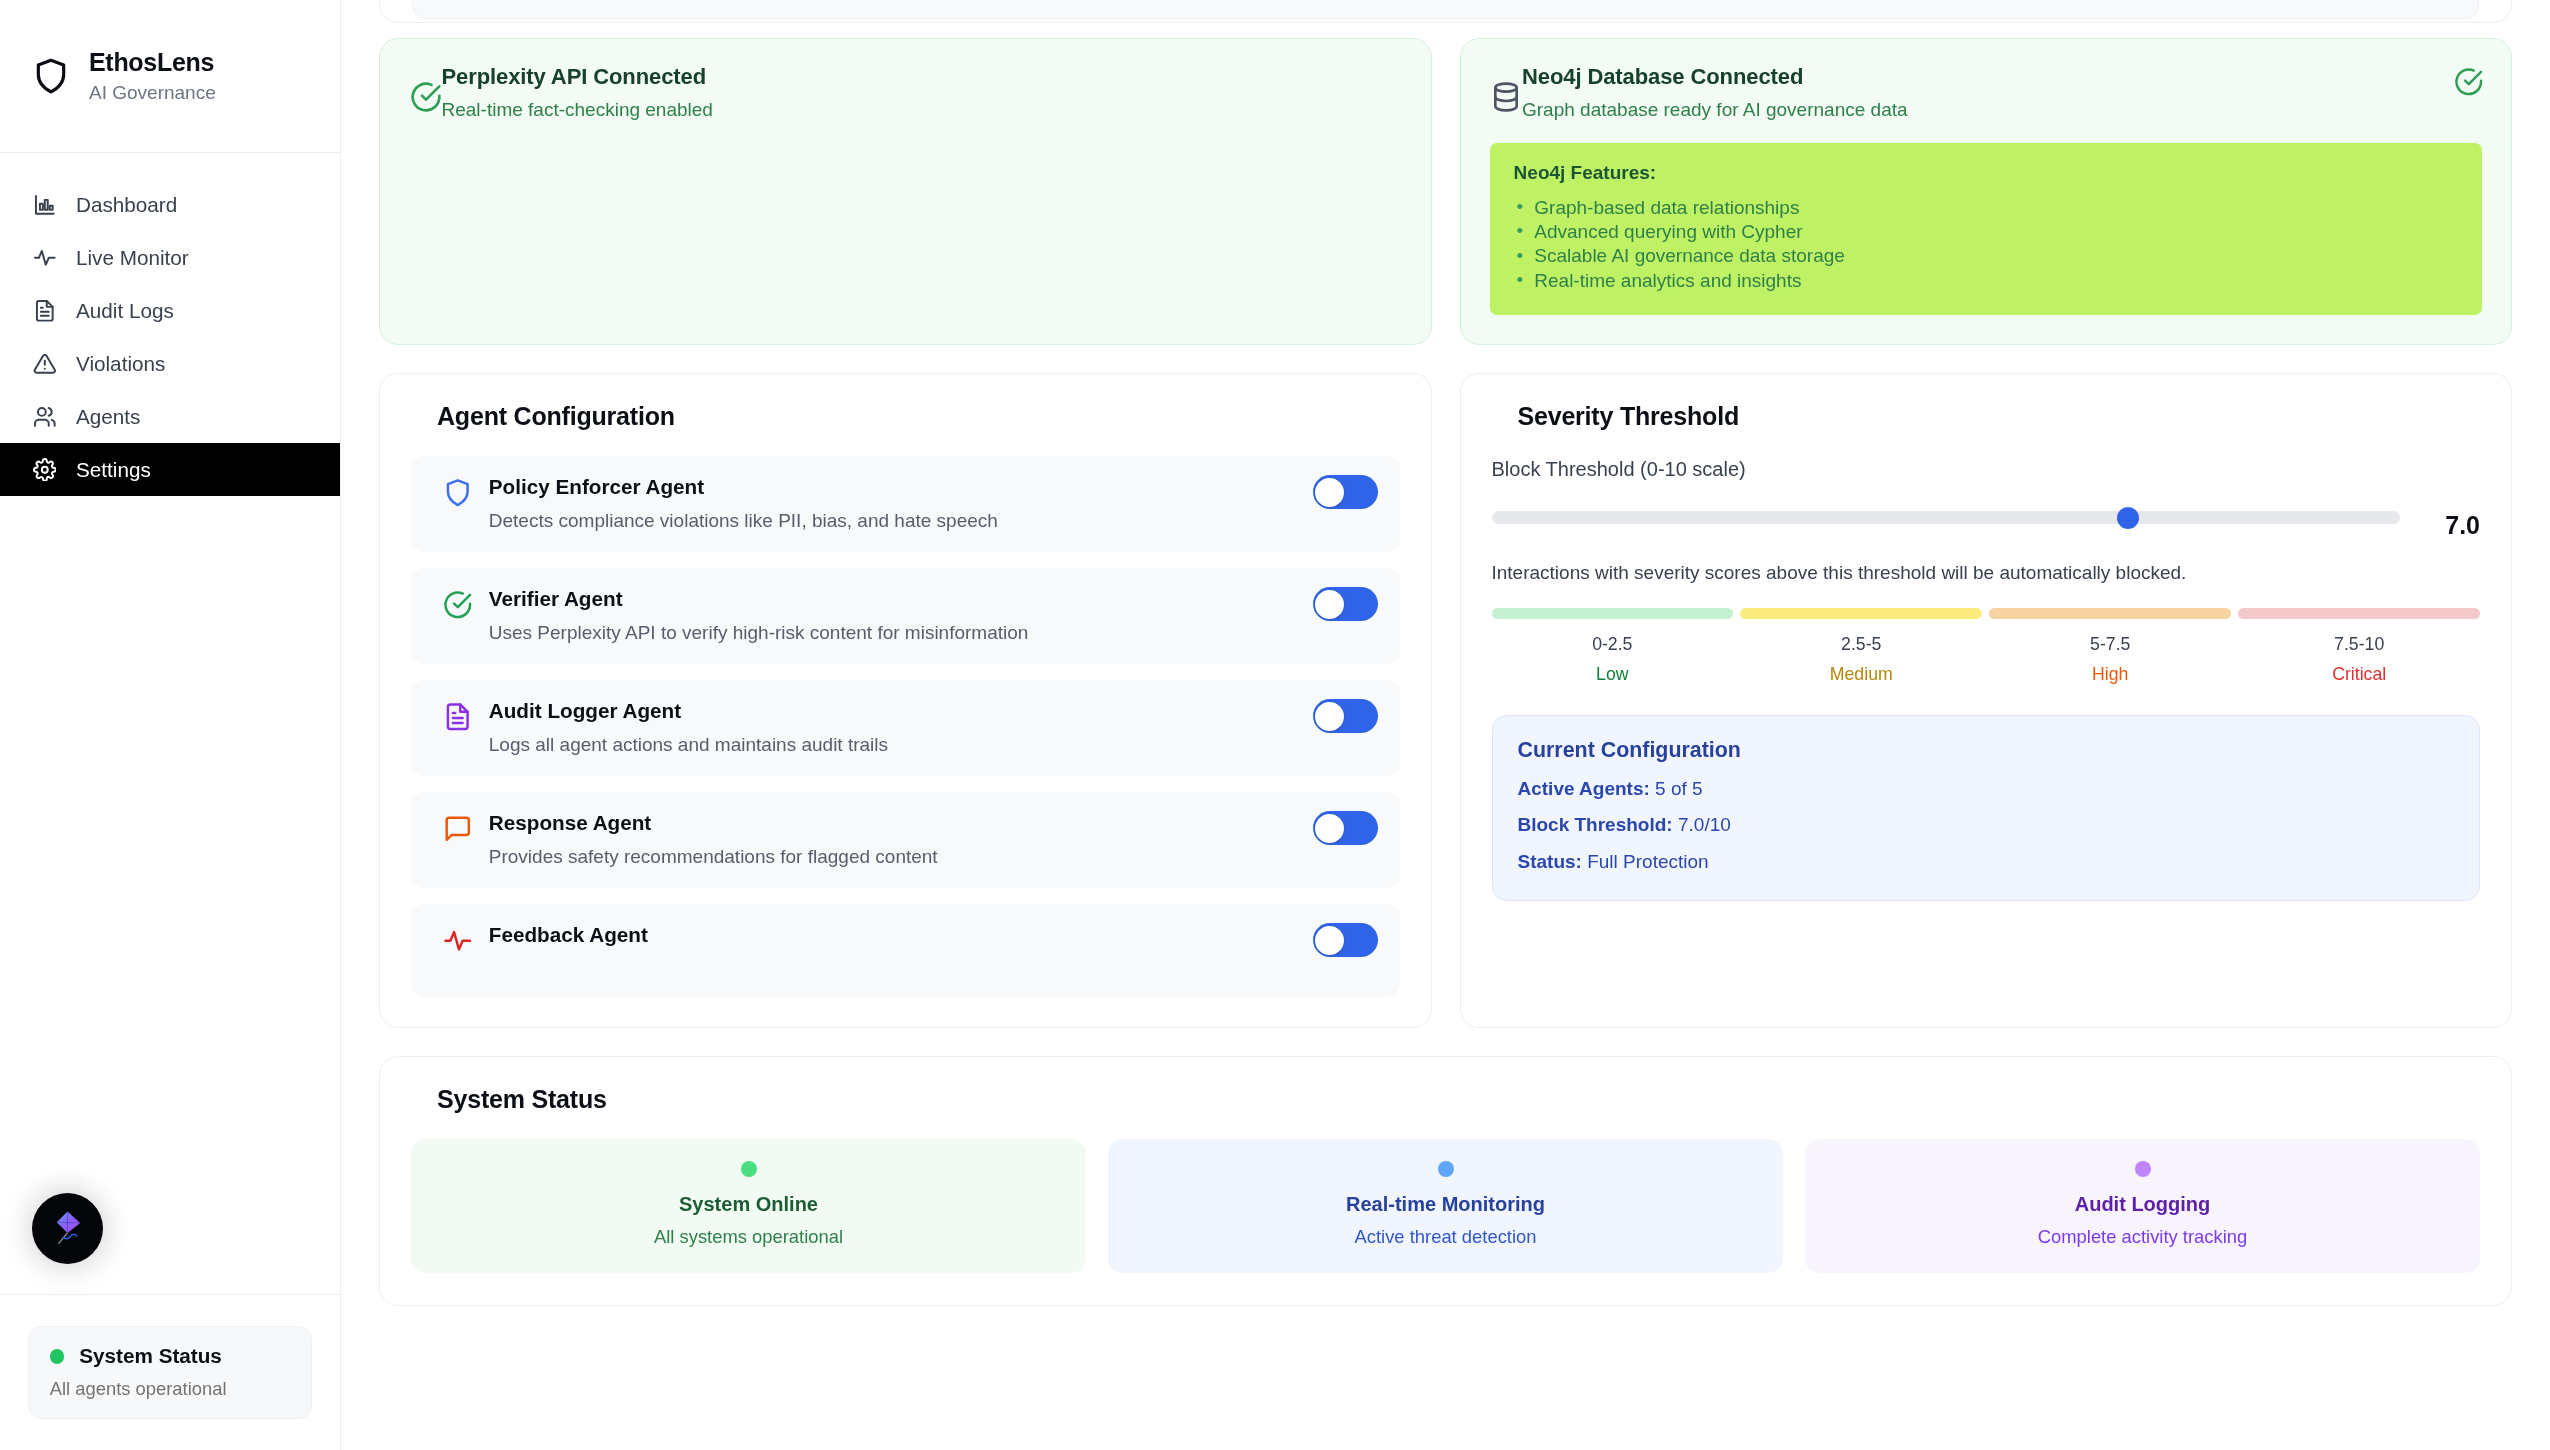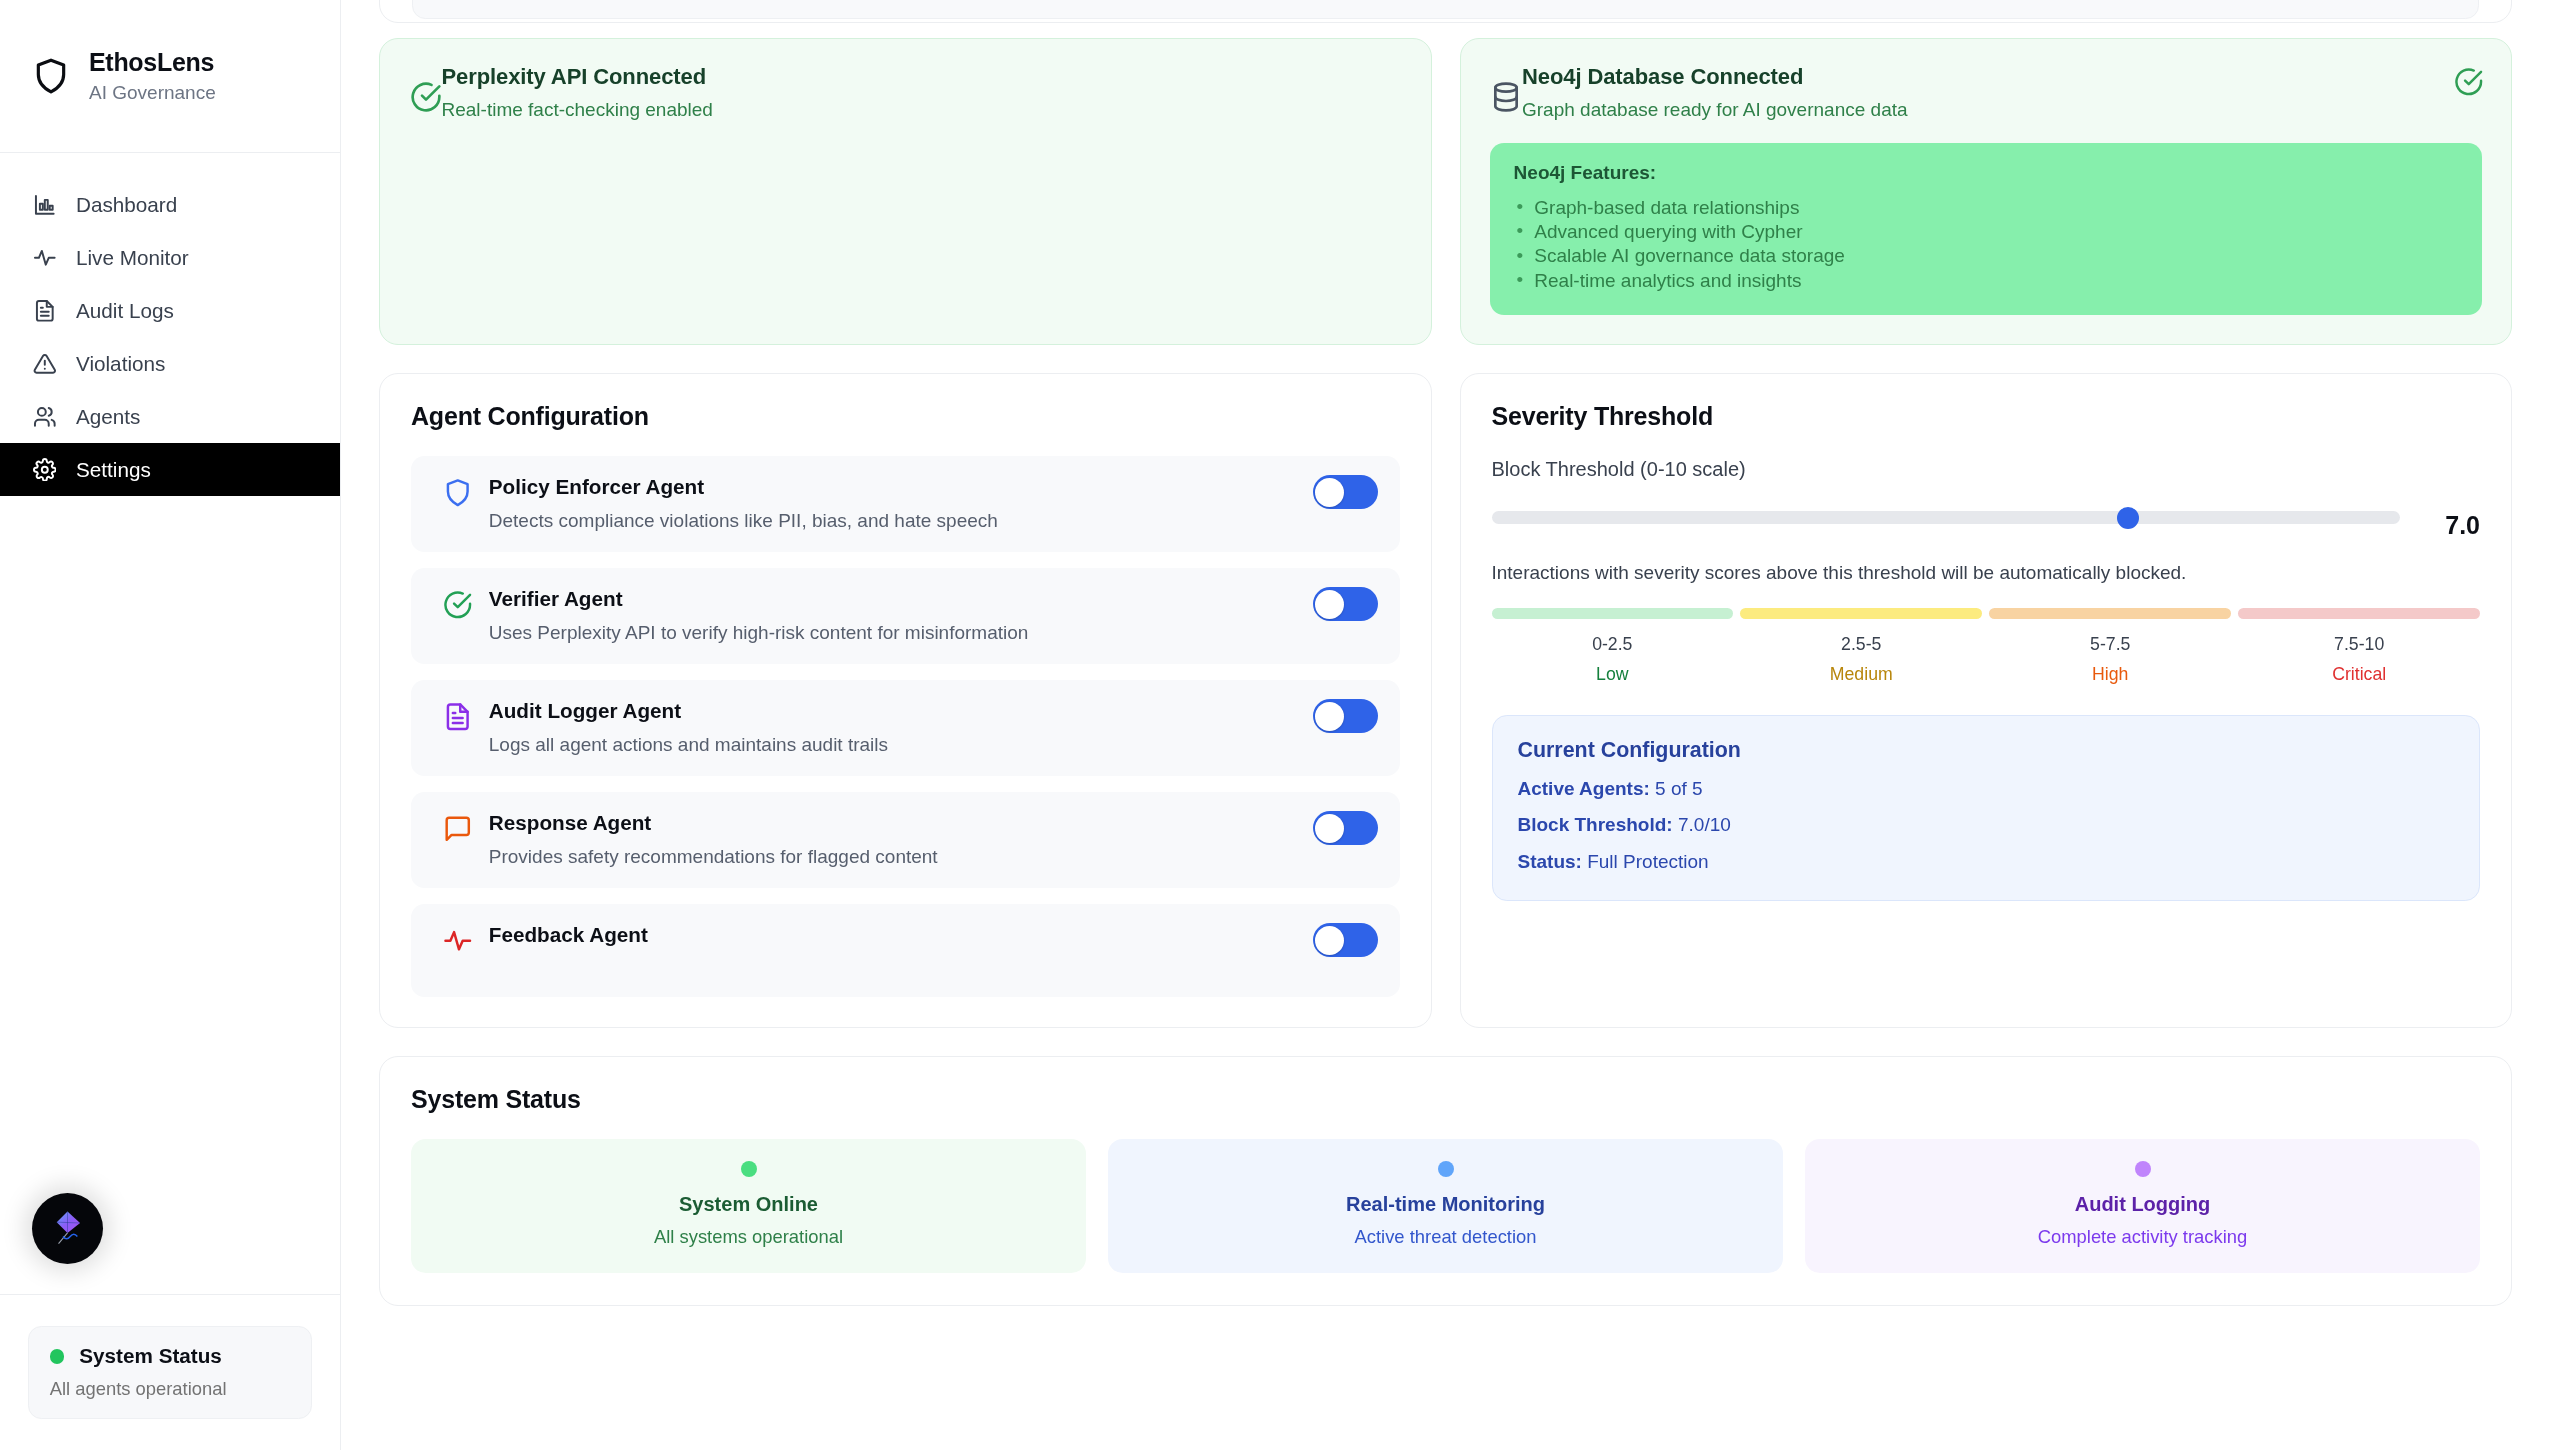--- a/index.html
+++ b/index.html
@@ -101,35 +101,35 @@
     position: relative;
   }
   .conn-head { display:flex; align-items:center; }
   .conn-ico { width: 32px; height:32px; flex: 0 0 32px; margin-top: 8.9px; }
   .conn-title { font-size: 22px; font-weight: 600; color: #17412a; letter-spacing:-0.1px; }
   .conn-sub { font-size: 19px; color: #2f8049; margin-top: 8.9px; }
   .conn-check { position: absolute; top: 28px; right: 28px; width: 29.5px; height: 29.5px; }
 
   .feat-box {
     margin-top: 22px;
-    background: #86efac; border-radius: 14px;
+    background: #bef264; border-radius: 7px;
     padding: 19px 23.6px 22px 23.6px;
   }
   .feat-title { font-size: 19px; font-weight: 700; color: #1d5635; }
   .feat-list { margin-top: 11.8px; list-style: none; }
   .feat-list li {
     font-size: 19px; color: #2f8049; line-height: 1.28;
     padding-left: 20.7px; position: relative;
   }
   .feat-list li::before {
     content: "•"; position: absolute; left: 3px; top: -0.7px; color: #3c9a5a;
   }
 
   
-  .panel-title { font-size: 25px; font-weight: 700; color: #0c0f16; letter-spacing: -0.2px; }
+  .panel-title { font-size: 25px; font-weight: 700; color: #0c0f16; letter-spacing: -0.2px; margin-left: 26px; }
 
   .agent-panel { flex: 1 1 0; padding: 28px 31px 29.5px 31px; }
   .agent-list { margin-top: 25px; display: flex; flex-direction: column; gap: 16px; }
   .agent-row {
     background: #f8f9fb; border-radius: 13.3px;
     padding: 19px 22px 20.7px 22px;
     display: flex; align-items: flex-start; gap: 0;
     position: relative;
     min-height: 93px;
   }

